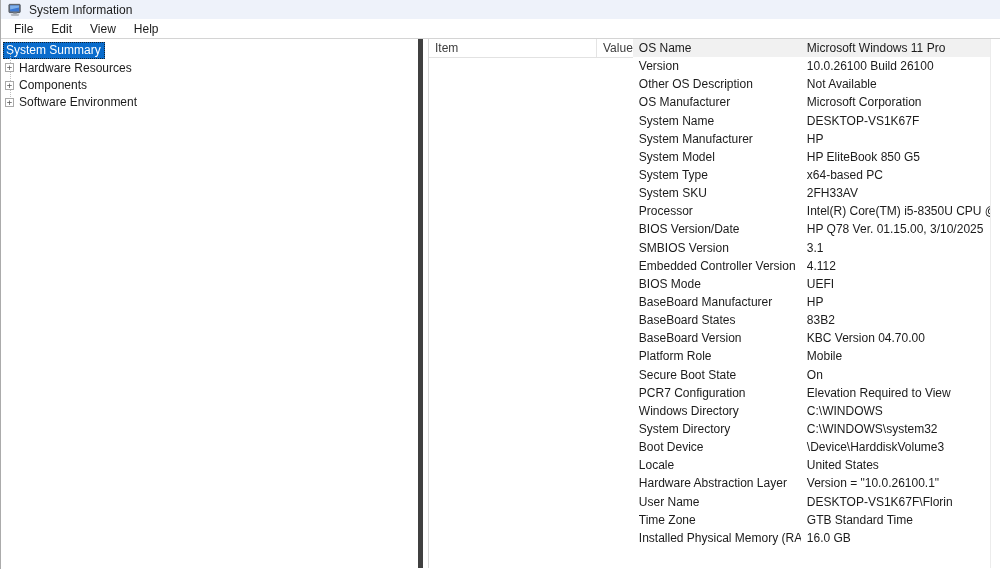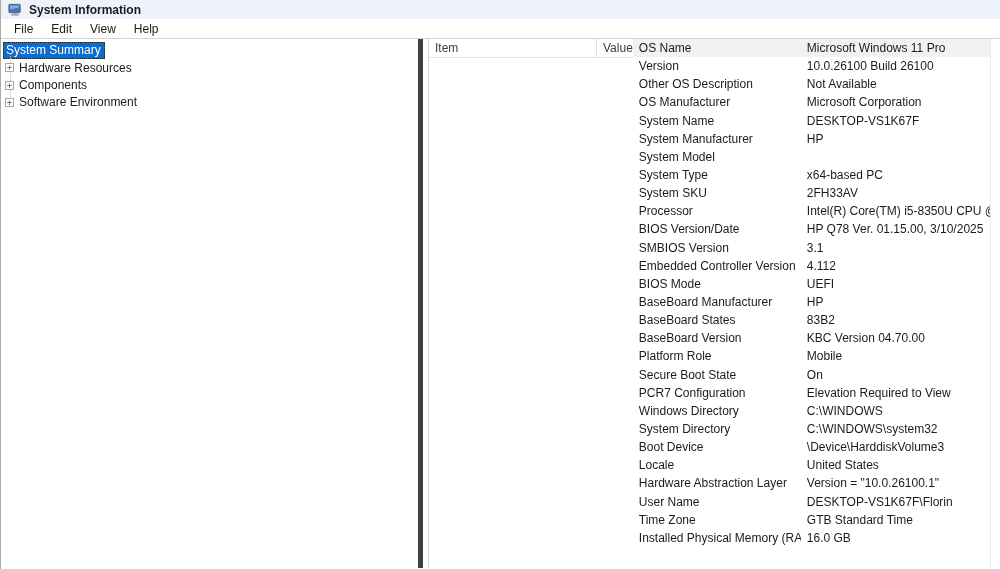--- a/index.html
+++ b/index.html
@@ -1,21 +1,21 @@
 <!DOCTYPE html>
 <html><head>
 <meta charset="utf-8">
 <style>
   * { margin:0; padding:0; box-sizing:border-box; }
   html,body { width:1000px; height:569px; overflow:hidden; background:#ffffff;
     font-family:"Liberation Sans","DejaVu Sans",sans-serif; font-size:12px; color:#1b1b1b; }
   .window { width:1000px; height:569px; border-left:1px solid #ababab; background:#fff; }
 
   
-  .titlebar { height:19px; background:#eef2fa; display:flex; align-items:center; padding-left:7px;font-weight:bold; }
+  .titlebar { height:19px; background:#eef2fa; display:flex; align-items:center; padding-left:7px; }
   .titlebar .app-icon { width:14px; height:14px; margin-right:7px; flex:0 0 auto; }
   .titlebar .title { font-size:12px; color:#1b1b1b; white-space:nowrap; }
 
   
   .menubar { height:20px; background:#ffffff; display:flex; align-items:center;
     padding-left:4px; border-bottom:1px solid #d4d4d4; }
   .menu-item { padding:2px 9px; cursor:default;text-align:right; }
 
   
   .content { display:flex; height:529px; background:#ffffff; }
@@ -120,20 +120,21 @@
           <div class="lrow">
             <div class="cell-item">System Name</div>
             <div class="cell-value">DESKTOP-VS1K67F</div>
           </div>
           <div class="lrow">
             <div class="cell-item">System Manufacturer</div>
             <div class="cell-value">HP</div>
           </div>
           <div class="lrow">
             <div class="cell-item">System Model</div>
+            <div class="cell-value">HP EliteBook 850 G5</div>
           </div>
           <div class="lrow">
             <div class="cell-item">System Type</div>
             <div class="cell-value">x64-based PC</div>
           </div>
           <div class="lrow">
             <div class="cell-item">System SKU</div>
             <div class="cell-value">2FH33AV</div>
           </div>
           <div class="lrow">

